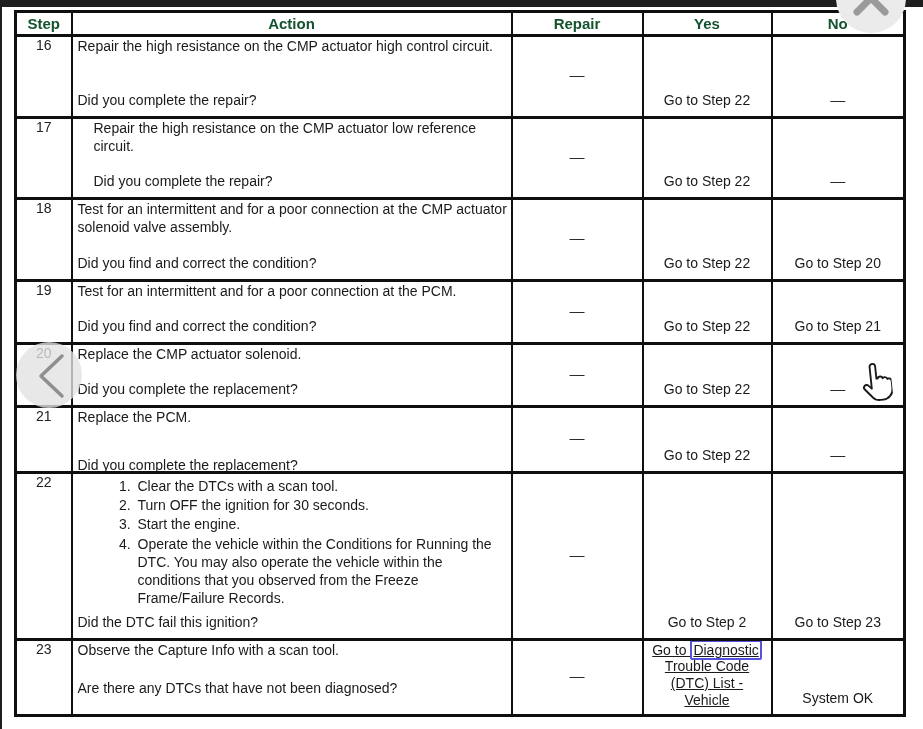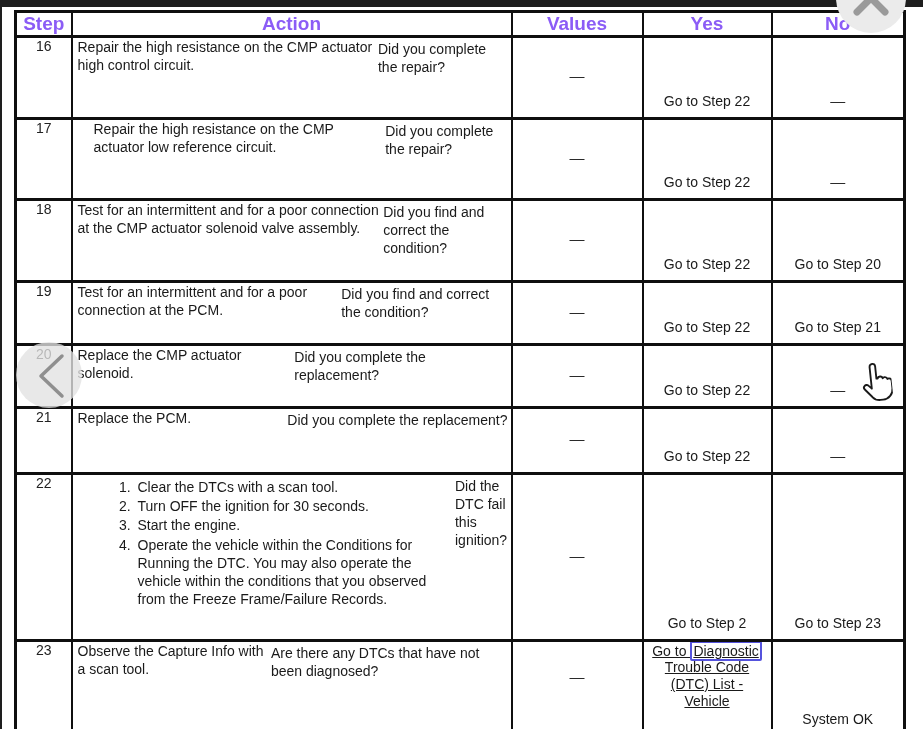--- a/index.html
+++ b/index.html
@@ -5,24 +5,24 @@
   html,body{margin:0;padding:0;}
   body{width:923px;height:729px;background:#fff;font-family:"Liberation Sans","DejaVu Sans",sans-serif;}
   .page{position:relative;width:923px;height:729px;overflow:hidden;background:#fff;}
 
   .edge-top{position:absolute;left:0;top:0;width:923px;height:7px;background:#1e1e1e;z-index:2;}
   .edge-left{position:absolute;left:0;top:0;width:2px;height:729px;background:#1e1e1e;z-index:2;}
 
   table.diag{position:absolute;left:14px;top:10px;width:889px;border-collapse:collapse;table-layout:fixed;background:#fff;z-index:1;
              border:3px solid #0f0f0f;font-size:14px;color:#1a1a1a;}
   table.diag th,table.diag td{border:2px solid #0f0f0f;border-top-width:3px;border-bottom-width:3px;padding:0;vertical-align:top;overflow:hidden;}
-  table.diag th{height:21px;font-size:19px;font-weight:bold;text-align:center;vertical-align:middle;color:#8b5cf6;}
+  table.diag th{height:21px;font-size:15px;font-weight:bold;text-align:center;vertical-align:middle;color:#14532d;}
 
   td.cell-step{text-align:center;vertical-align:middle;color:#222;}
-  .action-inner{display:flex;justify-content:space-between;box-sizing:border-box;
+  .action-inner{display:flex;flex-direction:column;justify-content:space-between;box-sizing:border-box;
                 padding:1px 3px 2px 5px;line-height:1.28;}
   .action-q{padding-top:2px;}
   .values-inner{display:flex;align-items:center;justify-content:center;box-sizing:border-box;font-size:15px;color:#2a2a2a;}
   .goto-inner{display:flex;flex-direction:column;justify-content:flex-end;align-items:center;box-sizing:border-box;
               padding:0 2px 3px 2px;text-align:center;line-height:1.2;}
   .goto-inner.center{justify-content:center;padding-bottom:1px;text-decoration:underline;}
   .dash{font-size:15px;color:#2a2a2a;}
   ol.instruction-list{margin:2px 0 4px 0;padding-left:57px;line-height:1.3;}
   ol.instruction-list li{padding-left:3px;margin:0 0 1px 0;}
   .yes-wrap{width:114px;line-height:1.18;}
@@ -50,21 +50,21 @@
       <col style="width:56px">
         <col style="width:440px">
         <col style="width:131px">
         <col style="width:129px">
         <col style="width:133px">
     </colgroup>
     <thead>
       <tr>
         <th>Step</th>
         <th>Action</th>
-        <th>Values</th>
+        <th>Repair</th>
         <th>Yes</th>
         <th>No</th>
       </tr>
     </thead>
     <tbody id="rows">
         <tr style="height: 82px;">
           <td class="cell-step"><span>16</span></td>
           <td>
             <div class="action-inner" style="height: 75px;">
               <div class="action-desc">Repair the high resistance on the CMP actuator high control circuit.</div>
@@ -248,21 +248,21 @@
             <div class="values-inner" style="height: 69px;">
               <span>—</span>
             </div>
           </td>
           <td>
             <div class="goto-inner center" style="height: 69px;">
               <div class="yes-wrap"><span>Go to </span><span class="dtc-link">Diagnostic</span><span> Trouble Code (DTC) List - Vehicle</span></div>
             </div>
           </td>
           <td>
-            <div class="goto-inner" style="height: 69px; margin-top: 20px;">
+            <div class="goto-inner" style="height: 69px;">
               <span>System OK</span>
             </div>
           </td>
         </tr>
       </tbody>
   </table>
 
   <div class="prev-btn">
     <span>
       <svg width="34" height="48" viewBox="0 0 34 48">

